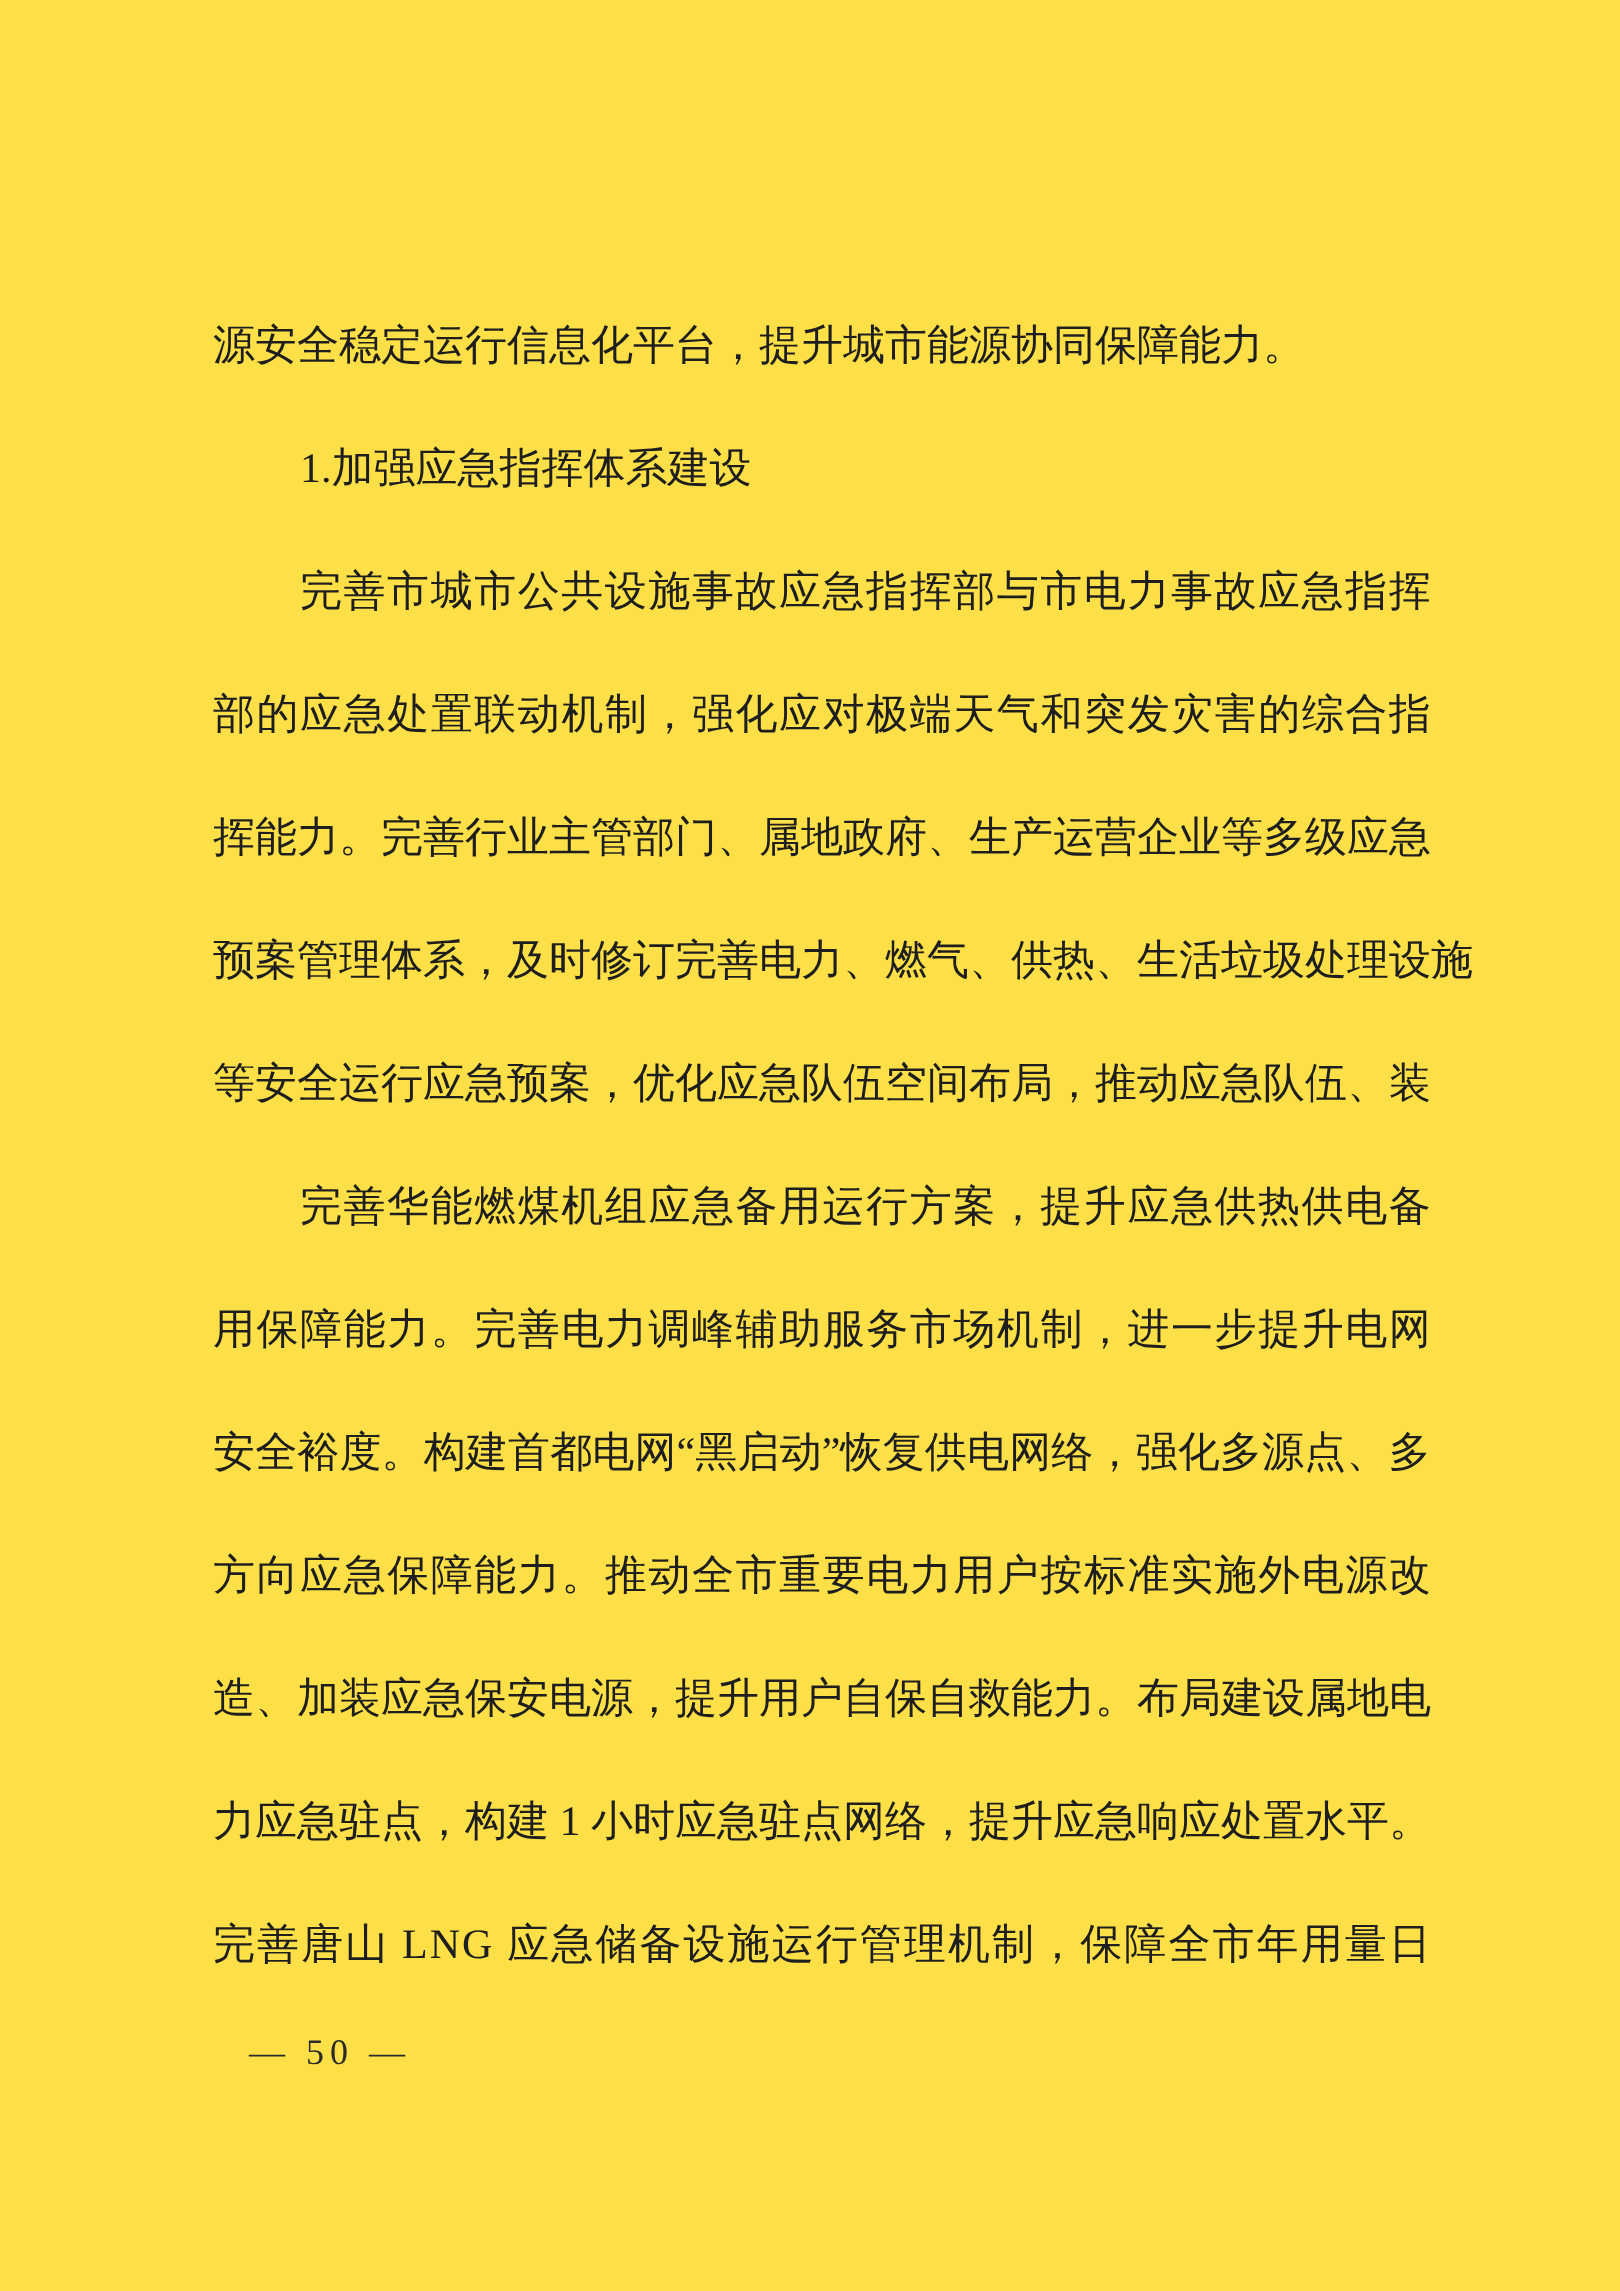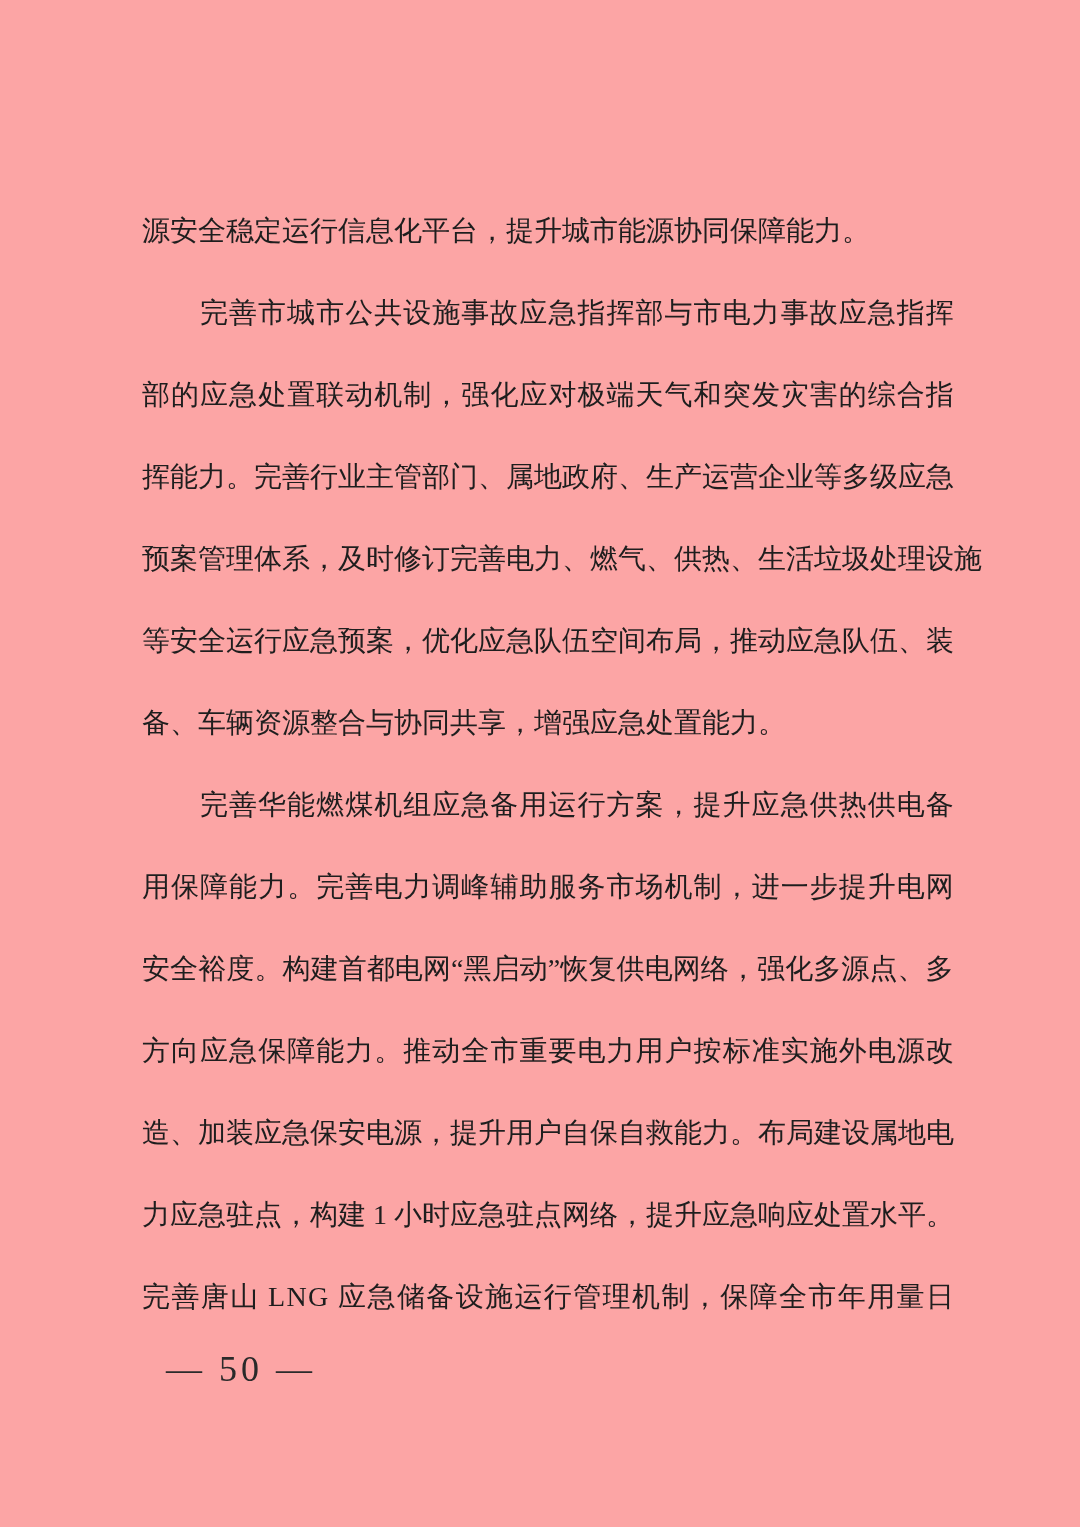--- a/index.html
+++ b/index.html
@@ -1,20 +1,20 @@
 <!DOCTYPE html>
 <html lang="zh"><head>
 <meta charset="utf-8">
 <style>
   html,body{margin:0;padding:0;background:#ffffff;}
   .page{
     position:relative;
     width:1080px;
     height:1527px;
-    background:#fca5a5;
+    background:#fde047;
     overflow:hidden;
     font-family:"Liberation Serif","DejaVu Serif",serif;
     color:#1e1e1e;
   }
   .text-block{
     position:absolute;
     left:142px;
     top:176px;
     width:812px;
   }
@@ -33,33 +33,34 @@
     white-space:normal;
   }
   .indent{ padding-left:58px; }
   .heading{ font-weight:700; padding-left:58px; }
   .sub{ padding-left:58px; }
   .pend{  }
   .footer{
     position:absolute;
     left:166px;
     top:1349px;
-    font-size:36px;
+    font-size:24px;
     line-height:40px;
     letter-spacing:4px;
     color:#2a2a2a;
     font-family:"Liberation Serif","DejaVu Serif",serif;
   }
 </style>
 </head>
 <body>
 
 <div class="page">
   <main class="text-block">
     <p class="line pend">源安全稳定运行信息化平台，提升城市能源协同保障能力。</p>
+    <p class="line sub">1.加强应急指挥体系建设</p>
     <p class="line just indent">
         <span>完</span>
         <span>善</span>
         <span>市</span>
         <span>城</span>
         <span>市</span>
         <span>公</span>
         <span>共</span>
         <span>设</span>
         <span>施</span>
@@ -198,21 +199,20 @@
         <span>，</span>
         <span>推</span>
         <span>动</span>
         <span>应</span>
         <span>急</span>
         <span>队</span>
         <span>伍</span>
         <span>、</span>
         <span>装</span>
       </p>
-    <p class="line pend">备、车辆资源整合与协同共享，增强应急处置能力。</p>
     <p class="line just indent">
         <span>完</span>
         <span>善</span>
         <span>华</span>
         <span>能</span>
         <span>燃</span>
         <span>煤</span>
         <span>机</span>
         <span>组</span>
         <span>应</span>

